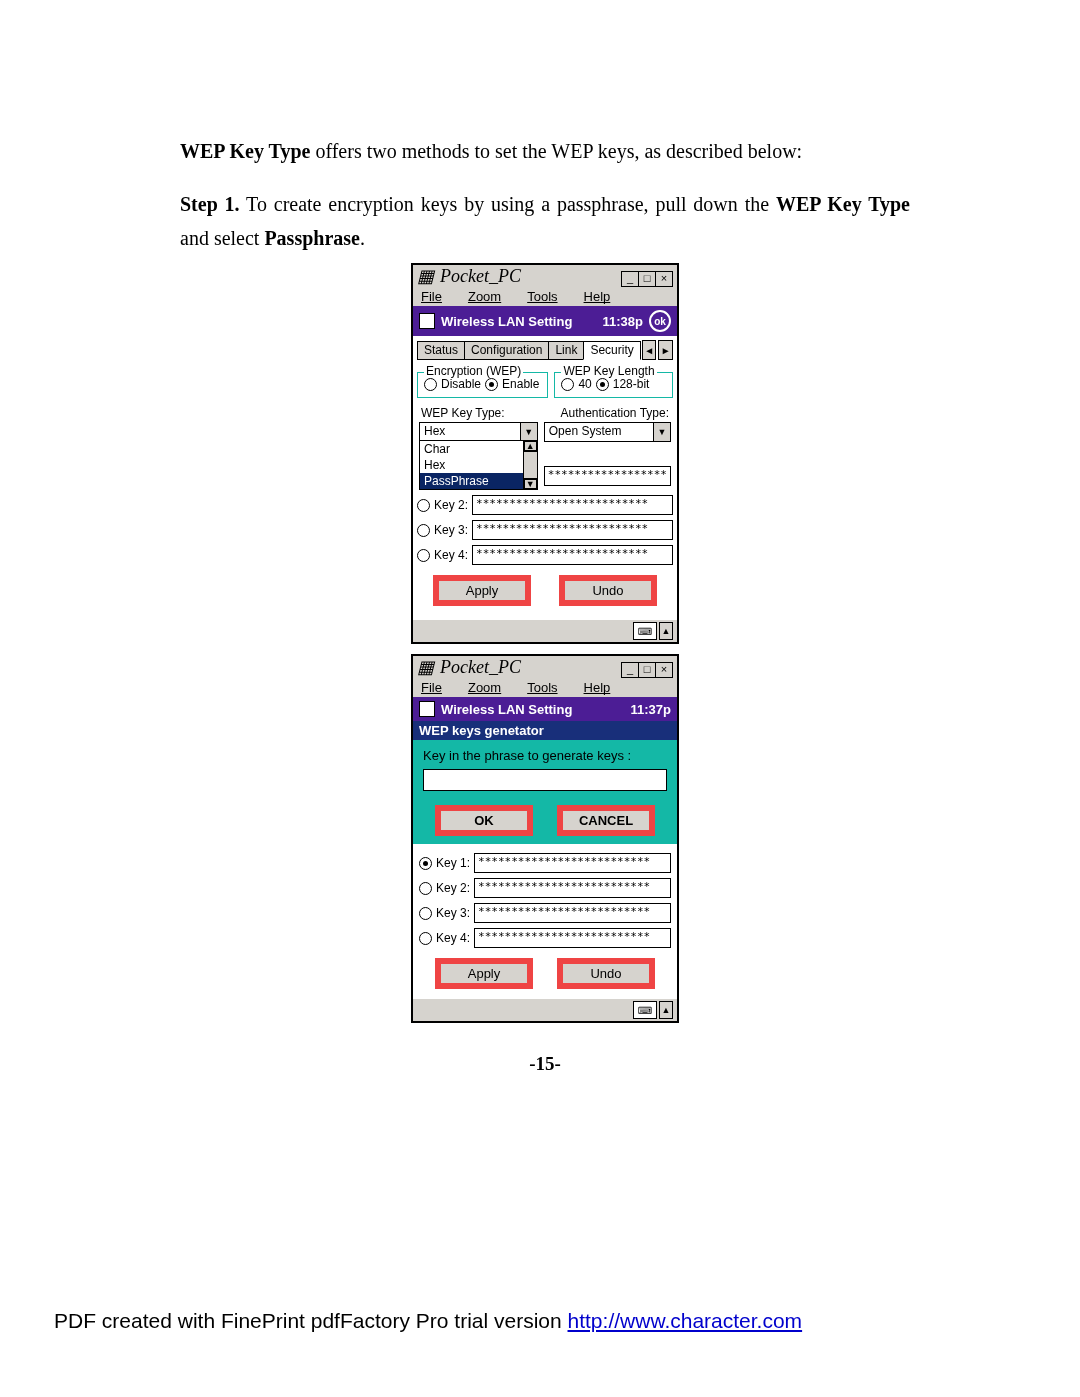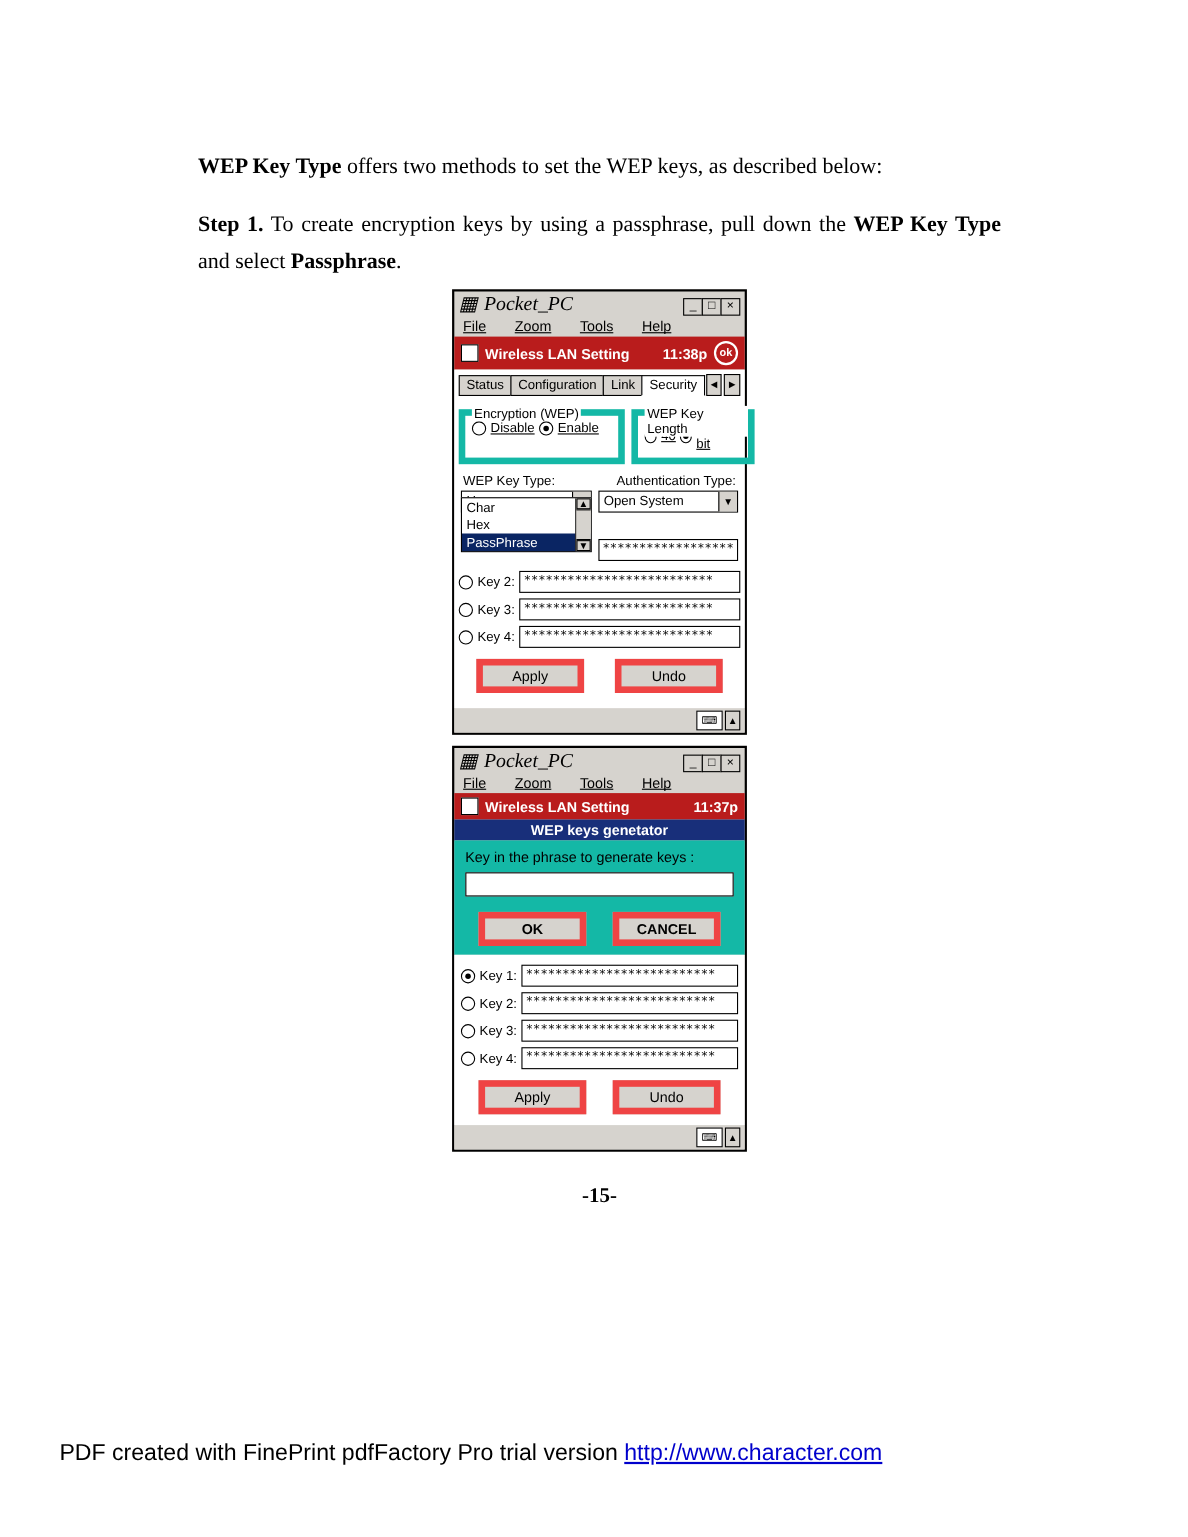--- a/index.html
+++ b/index.html
@@ -63,21 +63,21 @@
   .menubar {
     display: flex;
     gap: 26px;
     padding: 2px 8px;
     font-family: Tahoma, Arial, sans-serif;
     font-size: 13px;
   }
   .menubar span { text-decoration: underline; text-decoration-skip-ink: none; }
 
   .bluestrip {
-    background: #b91c1c;
+    background: #4c1d95;
     color: #fff;
     font-weight: bold;
     font-size: 13px;
     display: flex;
     align-items: center;
     padding: 4px 6px;
     gap: 6px;
   }
   .bluestrip .sp { flex: 1; }
   .okcircle {
@@ -116,26 +116,25 @@
   .tab-arrow {
     width: 14px; height: 18px;
     border: 1px solid #000;
     background: #d6d3ce;
     display: inline-flex; align-items: center; justify-content: center;
     font-size: 10px;
     margin-left: 2px;
   }
 
   .grp {
-    border: 6px solid #14b8a6;
-    padding: 4px 18px 6px 6px;
+    border: 1px solid #14b8a6;
+    padding: 4px 8px 6px 6px;
     font-size: 12px;
     margin-top: 6px;
     position: relative;
-    text-decoration: underline;
   }
   .grp .legend {
     position: absolute;
     top: -9px;
     background: #fff;
     padding: 0 2px;
     font-size: 12px;
   }
   .row { display: flex; align-items: center; gap: 4px; font-size: 12px; }
   .two { display: flex; gap: 6px; margin-top: 6px; }
@@ -170,21 +169,21 @@
     font-size: 9px;
   }
   .combopair { display: flex; gap: 6px; margin-top: 2px; padding: 0 2px; }
   .combopair > .ccol { flex: 1; }
 
   .dropdown {
     position: relative;
   }
   .ddlist {
     position: absolute;
-    top: 6px; left: 0;
+    top: 18px; left: 0;
     background: #fff;
     border: 1px solid #000;
     width: 100%;
     box-sizing: border-box;
     z-index: 5;
   }
   .ddlist .item { padding: 1px 4px; font-size: 12px; }
   .ddlist .item.hi { background: #0a2563; color: #fff; }
   .ddlist .scroll {
     position: absolute;
@@ -246,21 +245,20 @@
     font-size: 9px; background: #d6d3ce;
   }
 
   
   .subhead {
     background: #182f7a;
     color: #fff;
     font-weight: bold;
     padding: 2px 6px;
     font-size: 13px;
-    text-align: center;
   }
   .genbox { background: #14b8a6; padding: 8px 10px; }
   .phraseinput {
     border: 1px solid #000; height: 20px; background: #fff;
   }
   .btnrow2 { display: flex; justify-content: space-around; margin-top: 14px; }
 
   .page-num {
     text-align: center;
     font-weight: bold;

